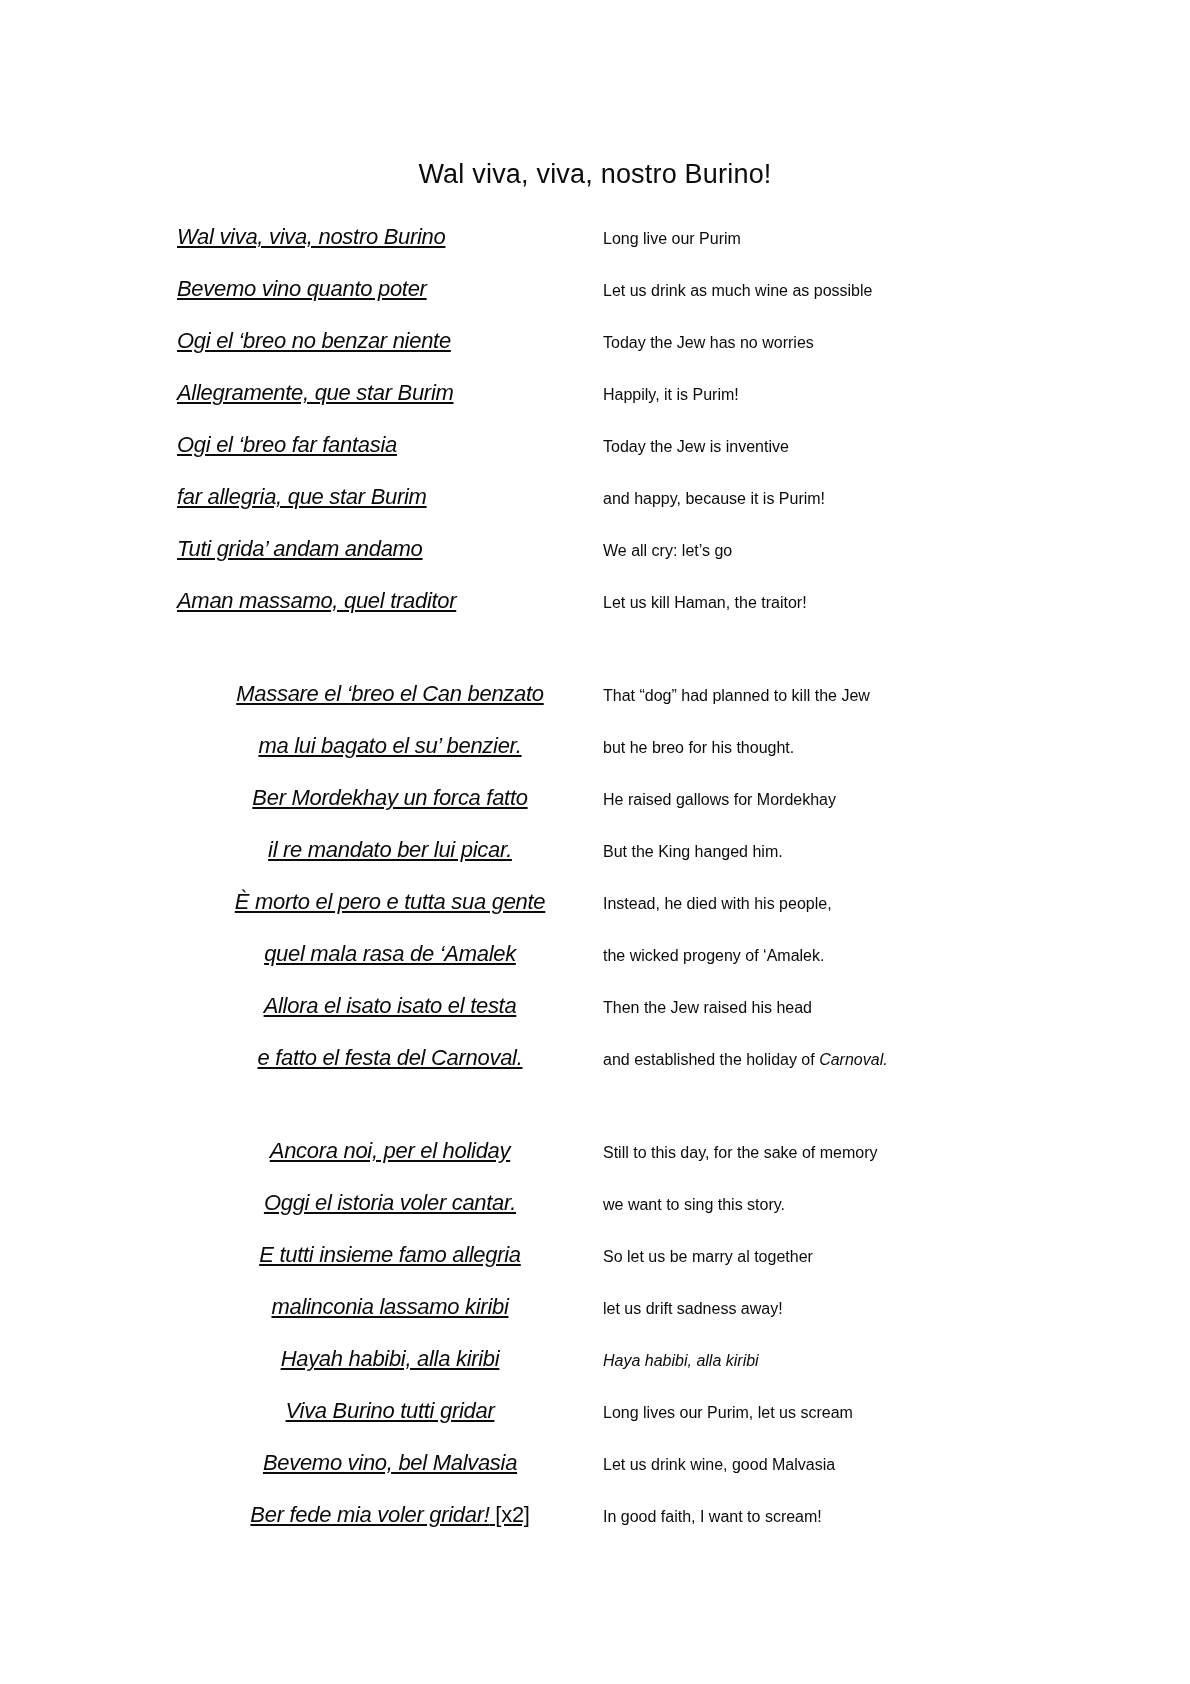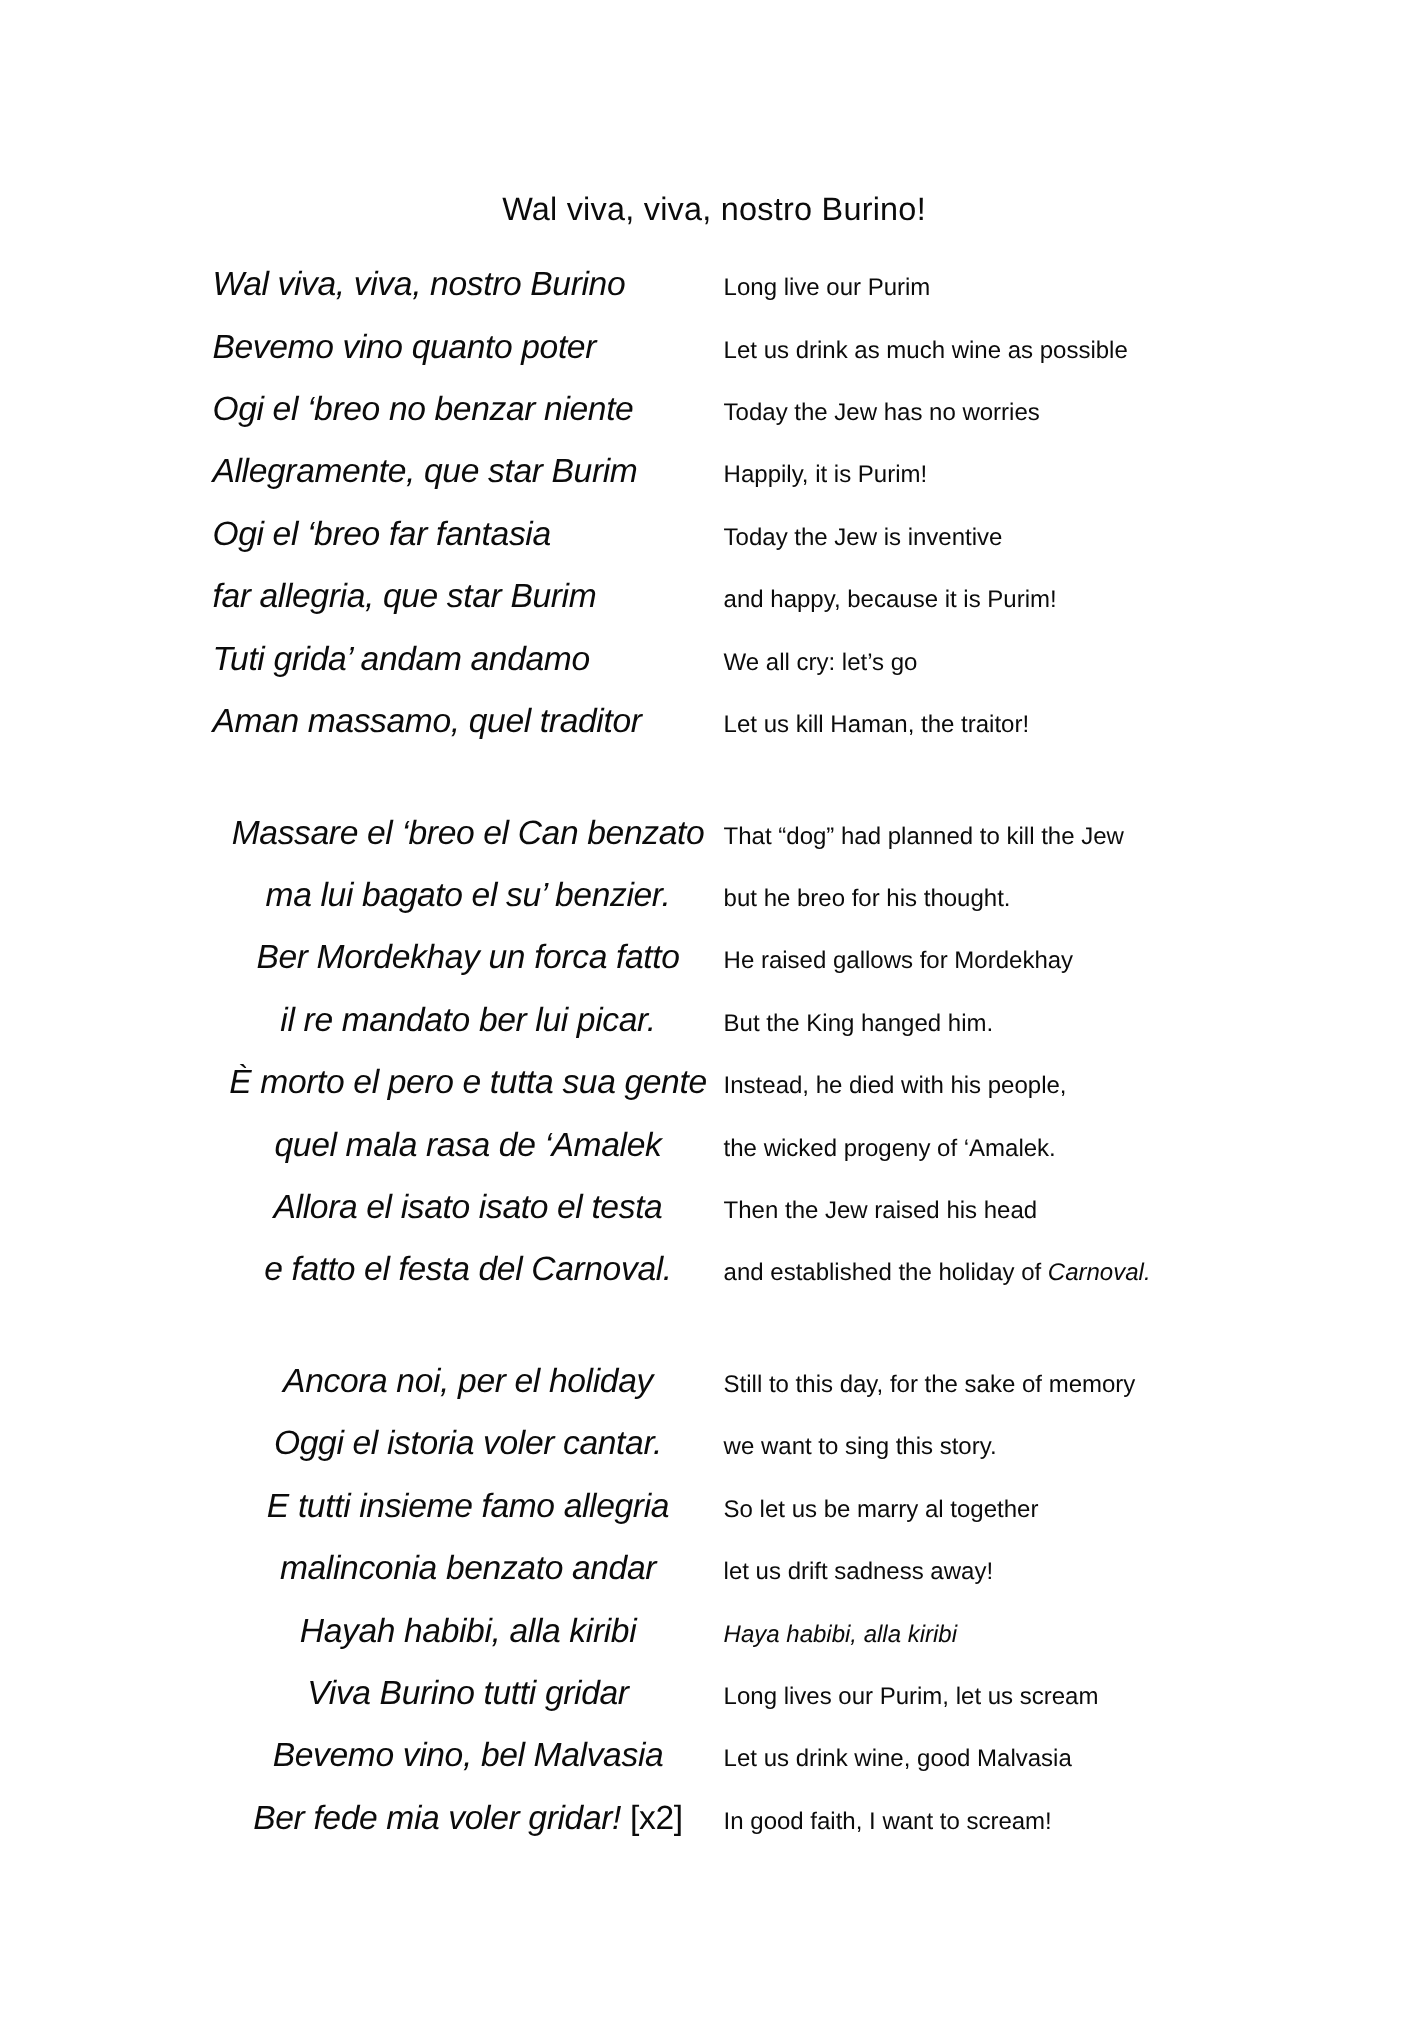--- a/index.html
+++ b/index.html
@@ -44,28 +44,29 @@
   .line {
     display: flex;
     align-items: baseline;
     height: 52px;
     line-height: 52px;
     white-space: nowrap;
   }
   .orig {
     flex: 0 0 426px;
     font-style: italic;
-    font-size: 28px;
+    font-size: 22px;
     letter-spacing: -0.3px;
+    text-decoration: underline;
   }
   .orig .plain {
     font-style: normal;
   }
   .tr {
-    font-size: 20px;
+    font-size: 16px;
     letter-spacing: 0;
   }
   .tr.italic {
     font-style: italic;
   }
   .tr .itail {
     font-style: italic;
   }
 </style>
 </head>
@@ -149,21 +150,21 @@
         </div>
         <div class="line">
           <span class="orig">Oggi el istoria voler cantar.</span>
           <span class="tr">we want to sing this story.</span>
         </div>
         <div class="line">
           <span class="orig">E tutti insieme famo allegria</span>
           <span class="tr">So let us be marry al together</span>
         </div>
         <div class="line">
-          <span class="orig">malinconia benzato andar</span>
+          <span class="orig">malinconia lassamo kiribi</span>
           <span class="tr">let us drift sadness away!</span>
         </div>
         <div class="line">
           <span class="orig">Hayah habibi, alla kiribi</span>
           <span class="tr italic">Haya habibi, alla kiribi</span>
         </div>
         <div class="line">
           <span class="orig">Viva Burino tutti gridar</span>
           <span class="tr">Long lives our Purim, let us scream</span>
         </div>

